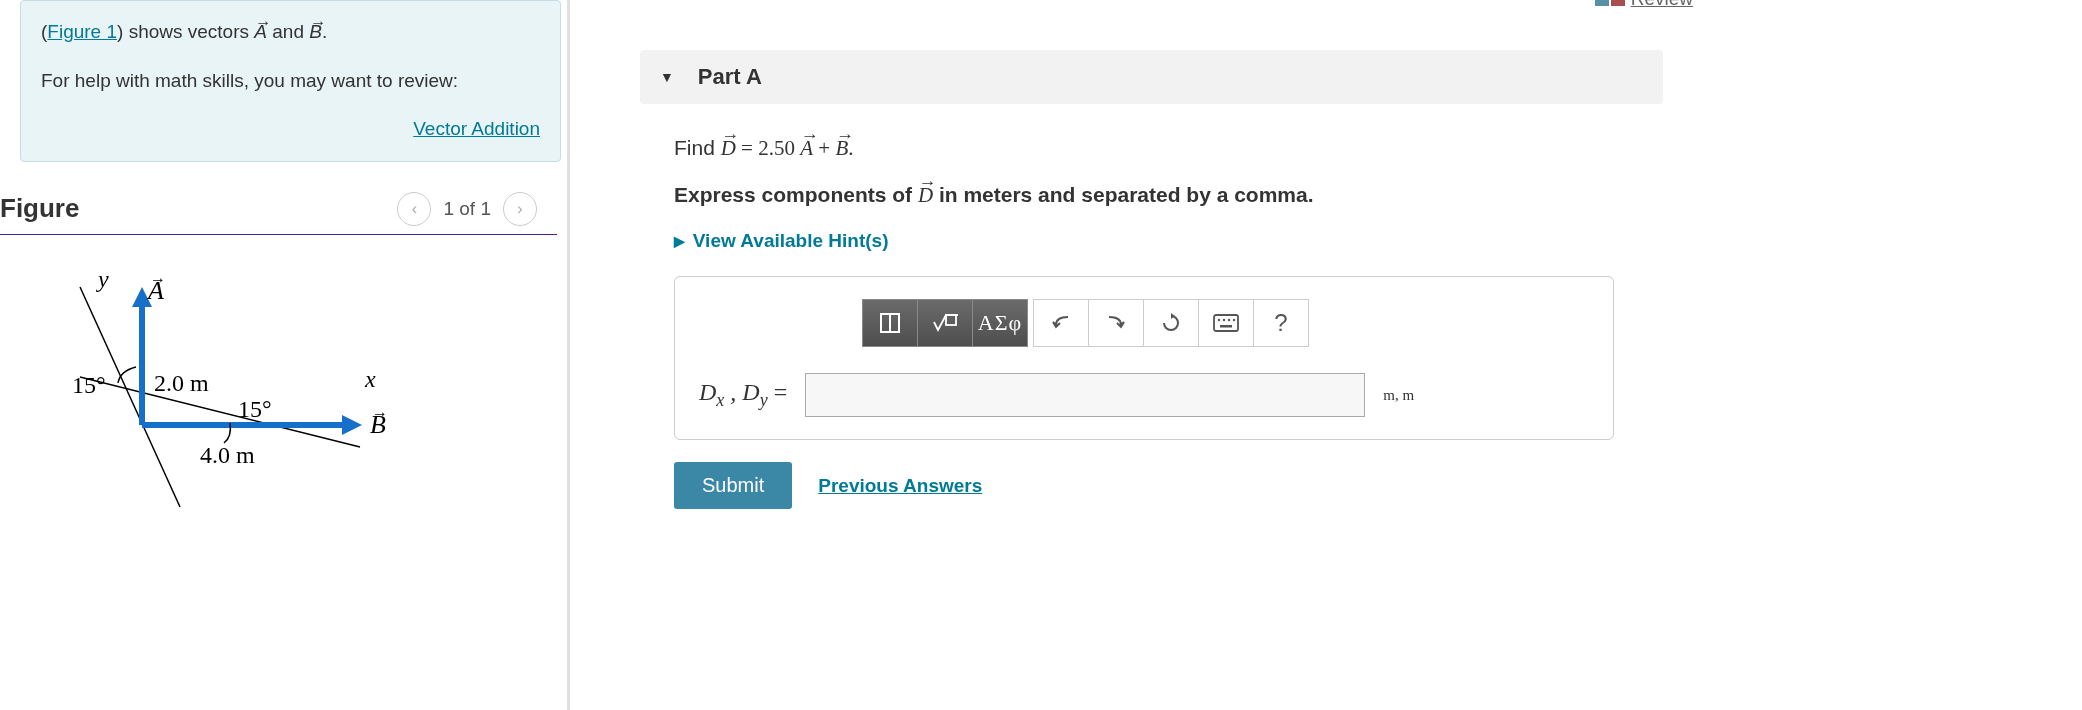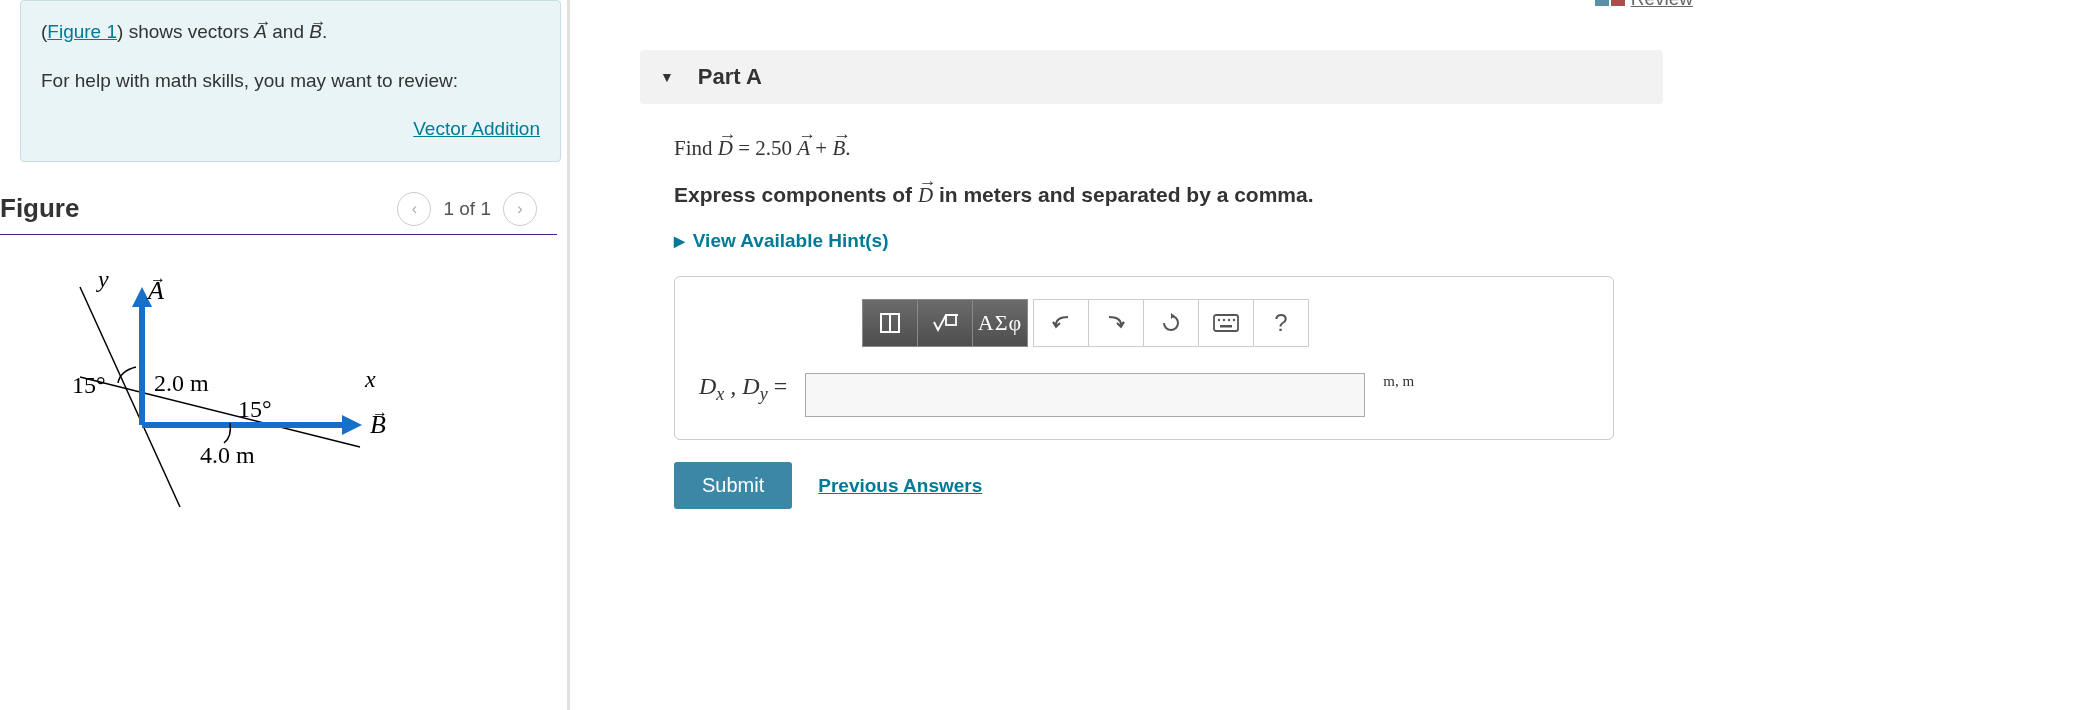--- a/index.html
+++ b/index.html
@@ -29,21 +29,21 @@
 .content > p { font-size: 21px; margin-bottom: 22px; }
 .content .bold { font-weight: bold; }
 .hints { color: #007a96; font-weight: bold; cursor: pointer; display: flex; align-items: center; gap: 8px; margin-bottom: 24px; }
 .hints .tri { font-size: 14px; }
 .answerbox { border: 1px solid #ccc; border-radius: 6px; padding: 22px 24px; max-width: 940px; }
 .toolbar { display: flex; gap: 0; margin-bottom: 26px; margin-left: 120px; padding-left: 43px; }
 .toolbar .btn { width: 56px; height: 48px; border: 1px solid #8a8a8a; background: linear-gradient(#6b6b6b,#4e4e4e); margin-right: -1px; display: flex; align-items: center; justify-content: center; color: #fff; font-size: 18px; cursor: pointer; }
 .toolbar .btn.light { background: #fff; color: #555; border: 1px solid #ccc; }
 .toolbar .btn.greek { font-family: 'Times New Roman', serif; font-size: 22px; letter-spacing: 1px; }
 .toolbar .spacer { width: 6px; }
-.inputrow { display: flex; gap: 18px; }
+.inputrow { display: flex; align-items: center; gap: 18px; }
 .inputrow .label { font-family: 'Times New Roman', serif; font-size: 24px; font-style: italic; }
 .inputrow .label sub { font-style: italic; font-size: 0.75em; }
 .inputrow input { flex: 1; max-width: 560px; height: 44px; border: 1px solid #aaa; background: #f7f7f7; padding: 0 10px; font-size: 20px; }
 .inputrow .unit { font-family: 'Times New Roman', serif; font-size: 15px; }
 .actions { display: flex; align-items: center; gap: 26px; margin-top: 22px; }
 .submit { background: #3a87a6; color: #fff; border: none; padding: 12px 28px; font-size: 20px; border-radius: 3px; cursor: pointer; }
 .prev { color: #007a96; text-decoration: underline; font-weight: bold; cursor: pointer; }
 </style>
 </head>
 <body>
@@ -98,21 +98,21 @@
       <span>Review</span>
     </div>
 
     <div class="partbar">
       <span class="tri">▼</span>
       <h4>Part A</h4>
     </div>
 
     <div class="content">
       <p style="font-family:'Times New Roman',serif;">
-        <span style="font-family:Liberation Serif, serif;">Find </span><span class="vec"><span class="arrow">→</span><span>D</span></span><span> = 2.50 </span><span class="vec"><span class="arrow">→</span><span>A</span></span><span> + </span><span class="vec"><span class="arrow">→</span><span>B</span></span><span>.</span>
+        <span style="font-family:Liberation Sans, sans-serif;">Find </span><span class="vec"><span class="arrow">→</span><span>D</span></span><span> = 2.50 </span><span class="vec"><span class="arrow">→</span><span>A</span></span><span> + </span><span class="vec"><span class="arrow">→</span><span>B</span></span><span>.</span>
       </p>
 
       <p class="bold">
         <span>Express components of </span><span class="vec" style="font-family:'Times New Roman',serif; font-weight:normal;"><span class="arrow">→</span><span>D</span></span><span> in meters and separated by a comma.</span>
       </p>
 
       <div class="hints">
         <span class="tri">▶</span>
         <span>View Available Hint(s)</span>
       </div>

